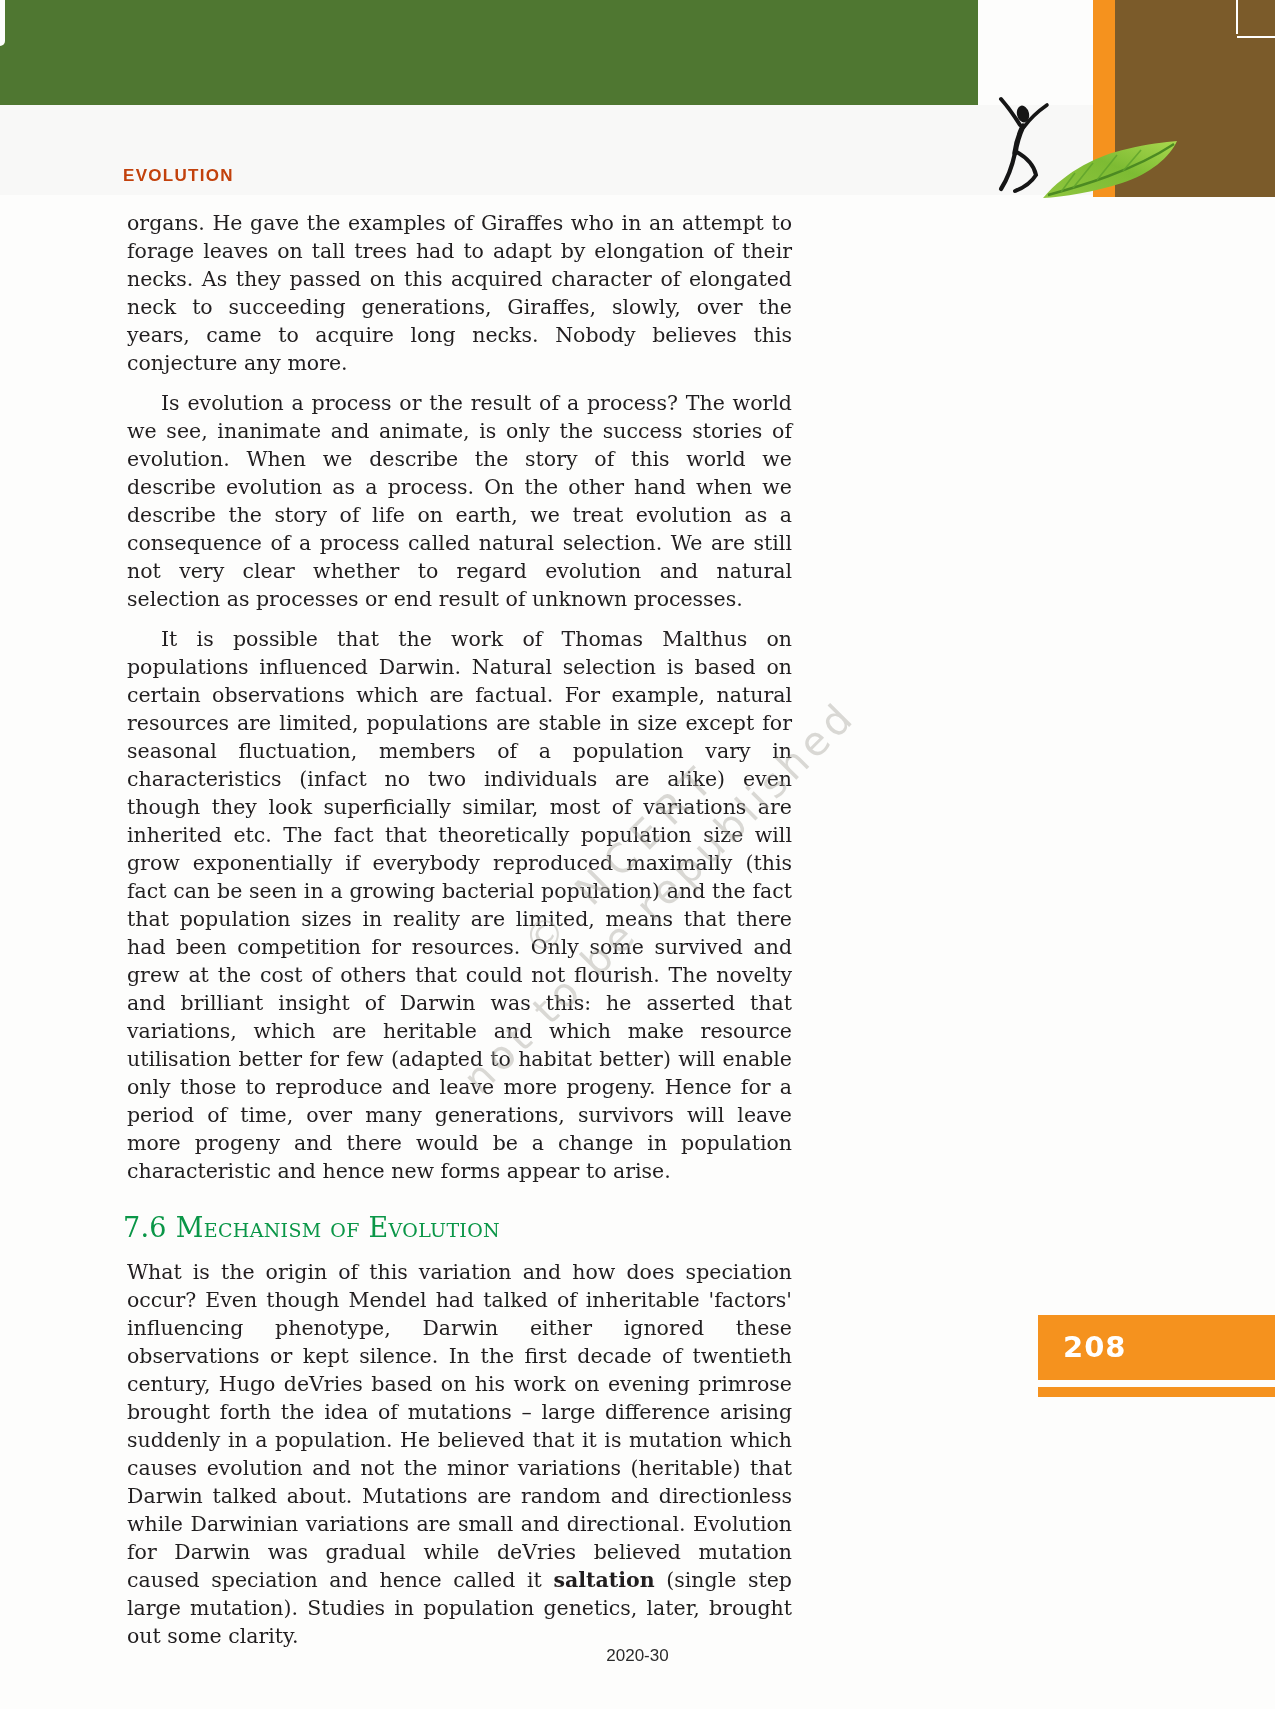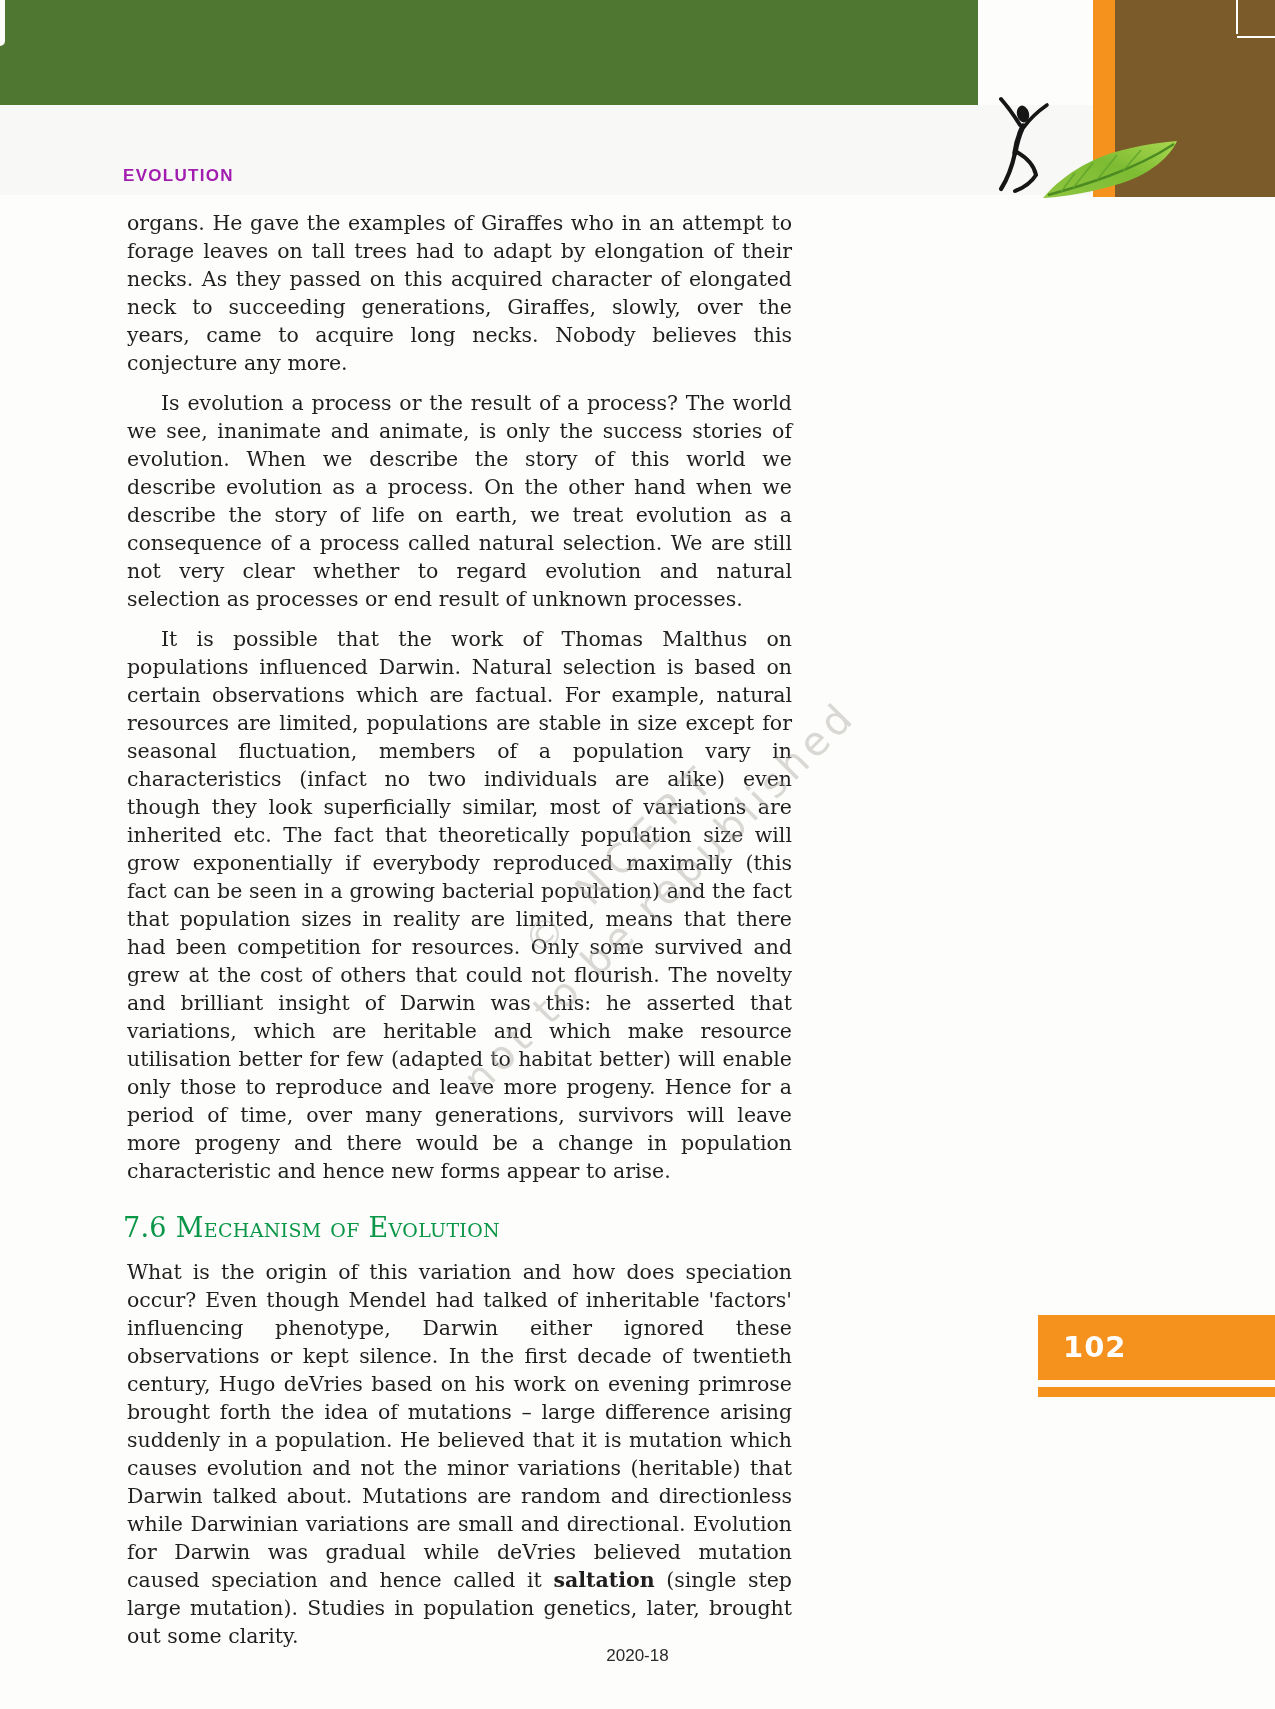--- a/index.html
+++ b/index.html
@@ -16,21 +16,21 @@
   .orange-strip { position:absolute; left:1093px; top:0; width:22px; height:197px; background:#F5921E; }
   .brown-block { position:absolute; left:1115px; top:0; width:160px; height:197px; background:#7B5B2A; }
   .cropmark-v { position:absolute; left:1236px; top:0; width:2px; height:34px; background:#ffffff; }
   .cropmark-h { position:absolute; left:1237px; top:36px; width:38px; height:2px; background:#ffffff; }
 
   .logo { position:absolute; left:973px; top:93px; width:212px; height:117px; }
 
   .running-head {
     position:absolute; left:123px; top:166px;
     font-family:"Liberation Sans", sans-serif; font-size:17px; font-weight:600;
-    letter-spacing:1.3px; color:#a21caf;
+    letter-spacing:1.3px; color:#c2410c;
   }
 
   
   .text-col { position:absolute; left:115px; top:197px; width:689px; color:#211E1F; }
   .text-col p { margin:12px; font-size:20.5px; line-height:28px; text-align:justify; }
   .indent { text-indent:34px; }
 
   .section-head {
     margin:27px 0 15px 8px; font-size:27px; font-weight:normal; color:#0A9647;
     font-family:"DejaVu Serif", serif; letter-spacing:0.3px;
@@ -109,19 +109,19 @@
 
     <p class="body"><span>What is the origin of this variation and how does speciation occur? Even though Mendel had talked of inheritable 'factors' influencing phenotype, Darwin either ignored these observations or kept silence. In the first decade of twentieth century, Hugo deVries based on his work on evening primrose brought forth the idea of mutations – large difference arising suddenly in a population. He believed that it is mutation which causes evolution and not the minor variations (heritable) that Darwin talked about. Mutations are random and directionless while Darwinian variations are small and directional. Evolution for Darwin was gradual while deVries believed mutation caused speciation and hence called it </span><b>saltation</b><span> (single step large mutation). Studies in population genetics, later, brought out some clarity.</span></p>
   </div>
 
   <div class="watermark">
     <span class="l1">© NCERT</span>
     <span class="l2">not to be republished</span>
   </div>
 
   <div class="pagenum-box">
-    <span class="pagenum">102</span>
+    <span class="pagenum">208</span>
   </div>
   <div class="pagenum-strip"></div>
 
-  <div class="footer">2020-18</div>
+  <div class="footer">2020-30</div>
 
 </div>
 
 </body></html>

